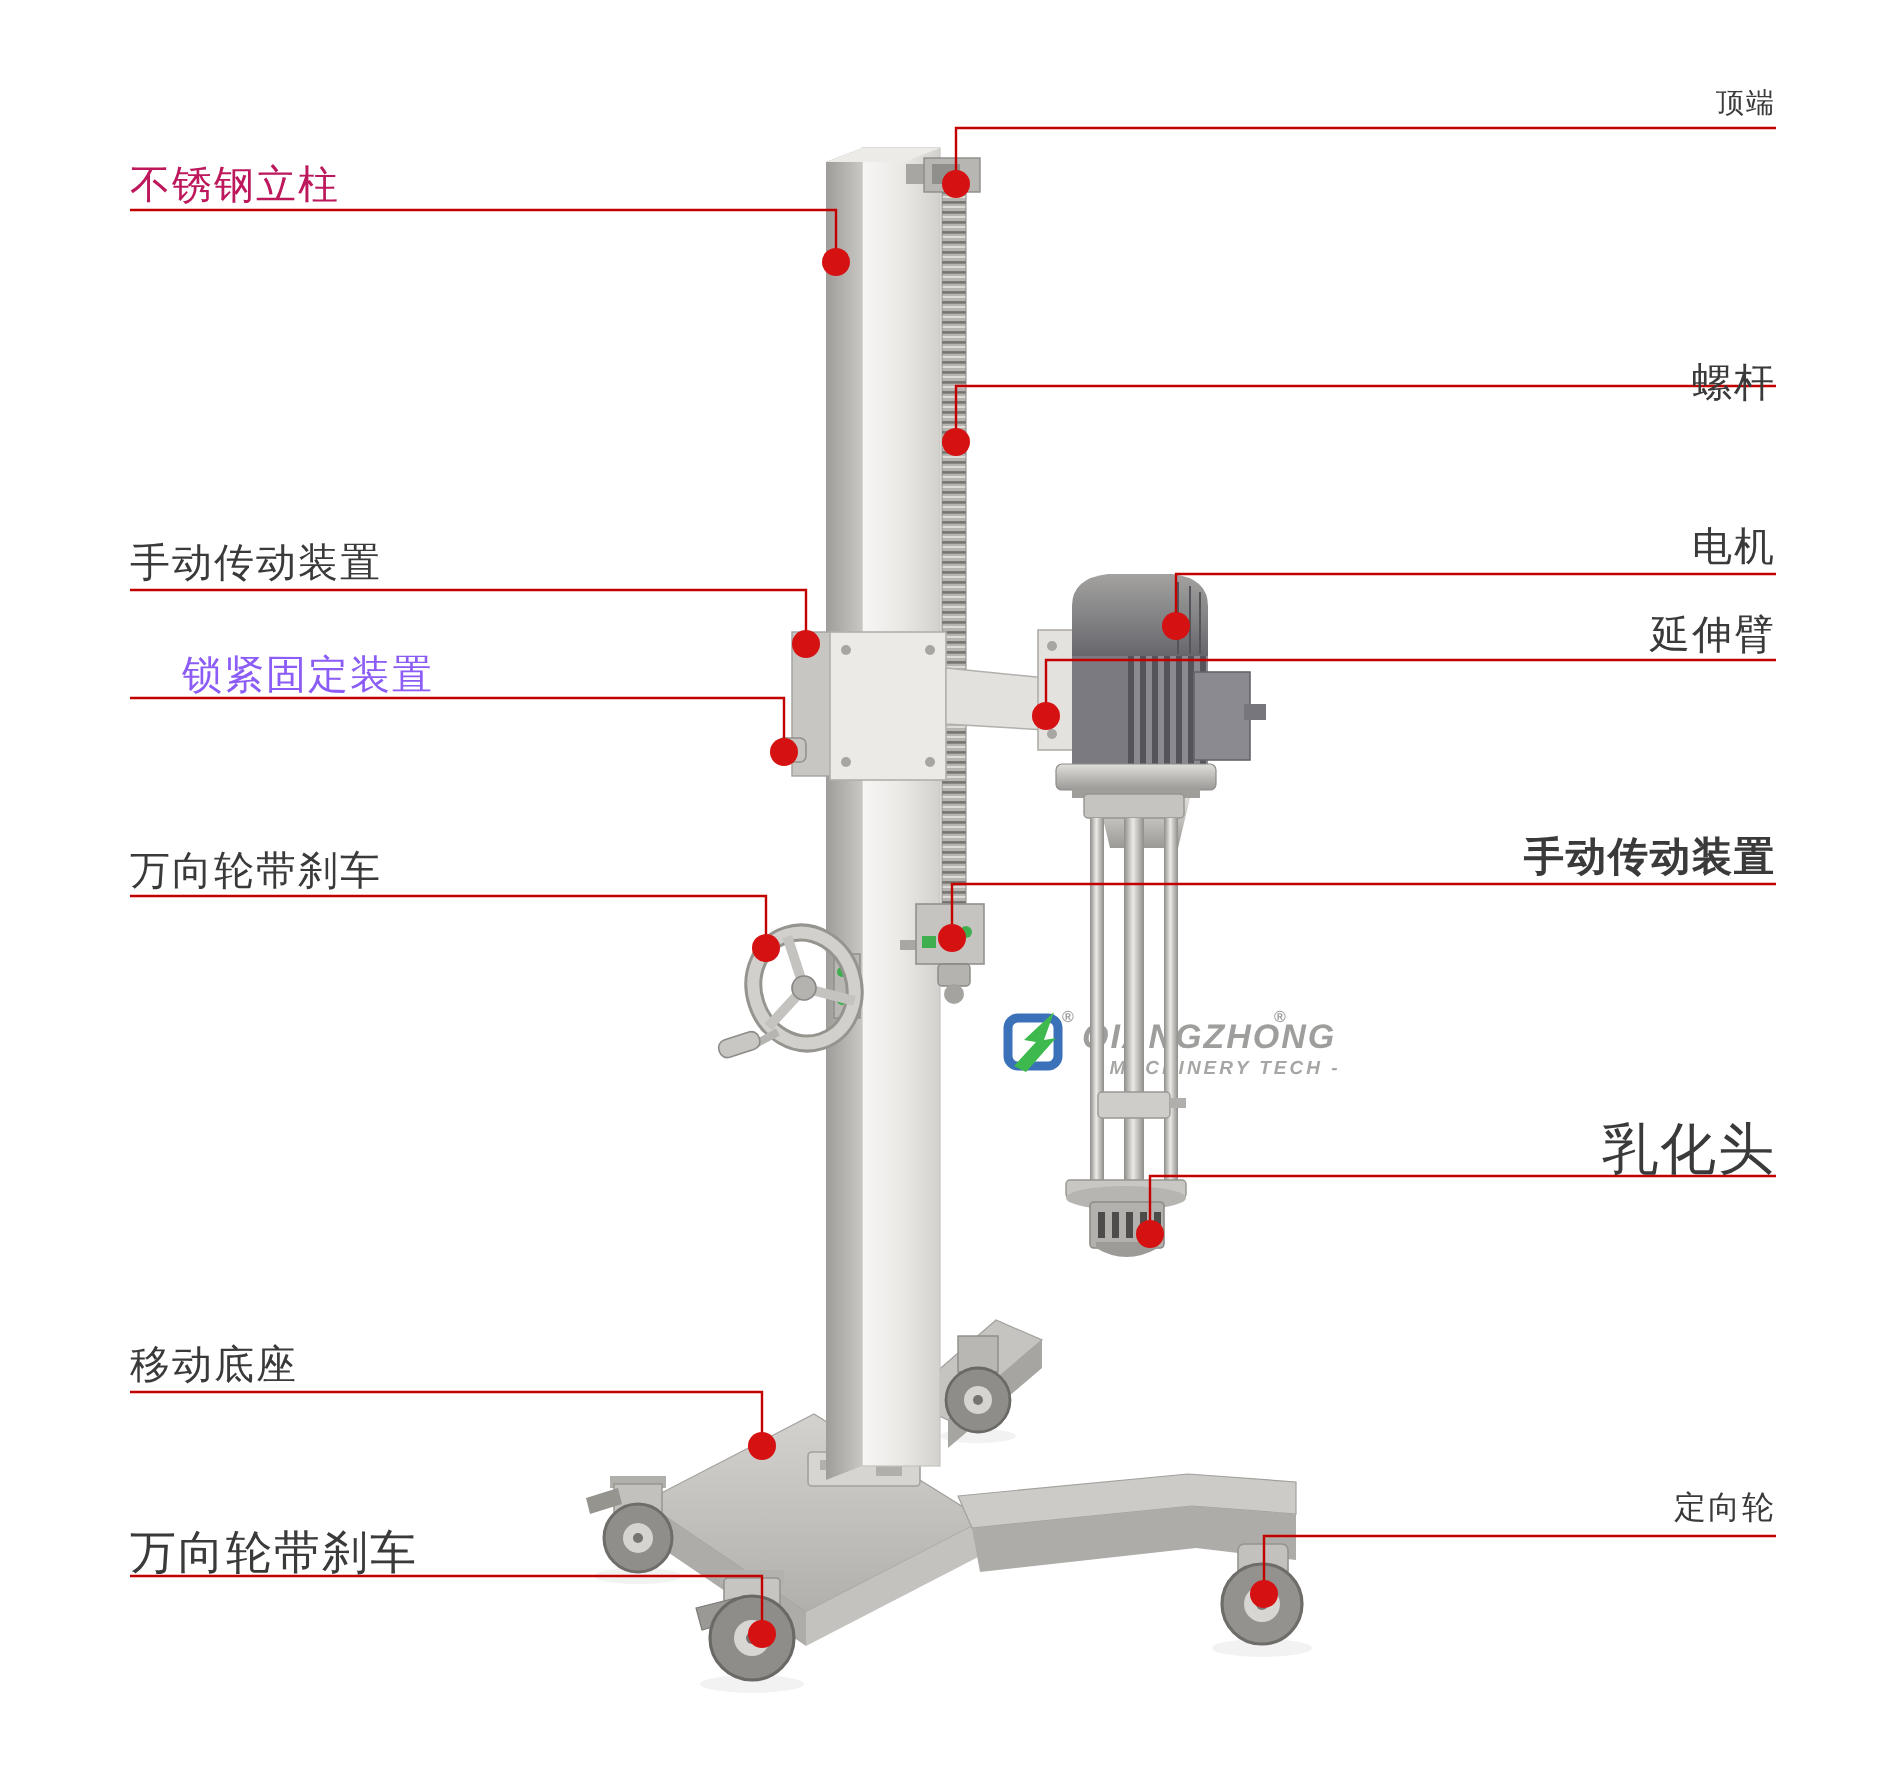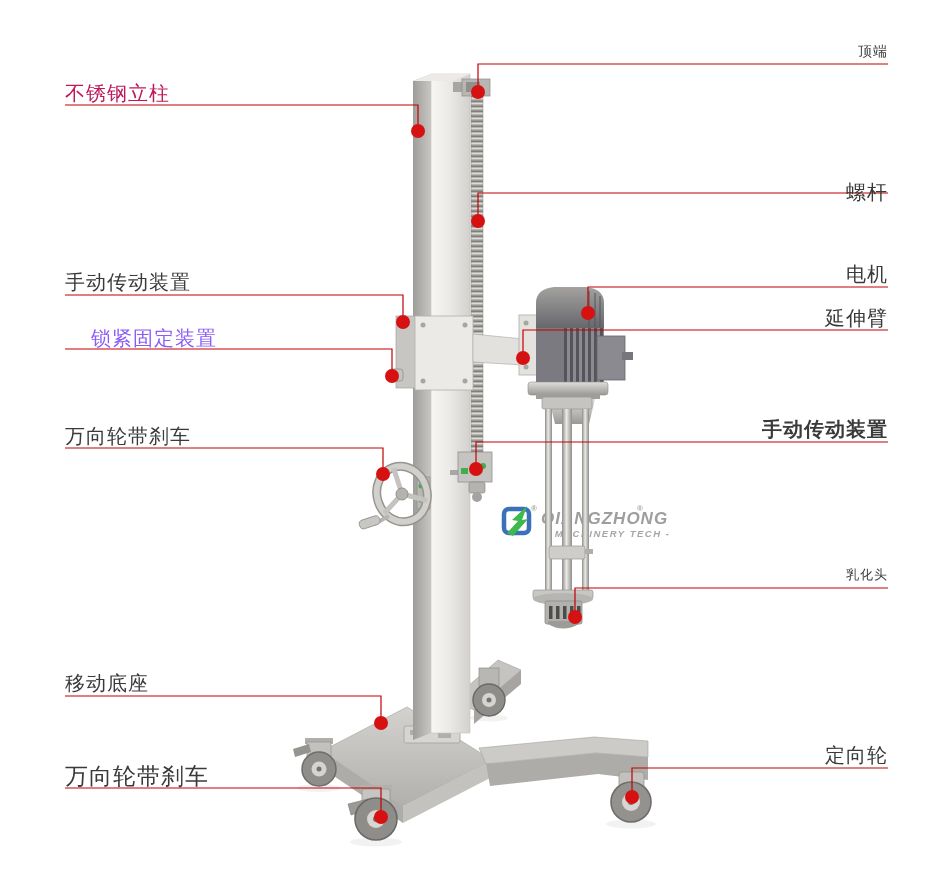--- a/index.html
+++ b/index.html
@@ -258,16 +258,16 @@
       <div class="callout-label" style="top: 271px; left: 65px; color: rgb(58, 58, 58); font-size: 20px;">手动传动装置</div>
       <div class="callout-label" style="top: 327px; left: 65px; color: #8b5cf6; font-size: 20px; margin-left: 26px;">锁紧固定装置</div>
       <div class="callout-label" style="top: 425px; left: 65px; color: rgb(58, 58, 58); font-size: 20px;">万向轮带刹车</div>
       <div class="callout-label" style="top: 672px; left: 65px; color: rgb(58, 58, 58); font-size: 20px;">移动底座</div>
       <div class="callout-label" style="top: 765px; left: 65px; color: rgb(58, 58, 58); font-size: 23px;">万向轮带刹车</div>
       <div class="callout-label" style="top: 40px; right: 62px; text-align: right; color: rgb(58, 58, 58); font-size: 14px;">顶端</div>
       <div class="callout-label" style="top: 181px; right: 62px; text-align: right; color: rgb(58, 58, 58); font-size: 20px;">螺杆</div>
       <div class="callout-label" style="top: 263px; right: 62px; color: rgb(58, 58, 58); font-size: 20px;">电机</div>
       <div class="callout-label" style="top: 307px; right: 62px; text-align: right; color: rgb(58, 58, 58); font-size: 20px;">延伸臂</div>
       <div class="callout-label" style="top: 418px; right: 62px; text-align: right; color: rgb(58, 58, 58); font-size: 20px; font-weight: bold;">手动传动装置</div>
-      <div class="callout-label" style="top: 564px; right: 62px; text-align: right; color: rgb(58, 58, 58); font-size: 13px;">乳化头</div>
-      <div class="callout-label" style="top: 744px; right: 62px; text-align: center; color: rgb(58, 58, 58); font-size: 20px;">定向轮</div>
+      <div class="callout-label" style="top: 564px; right: 62px; text-align: right; color: rgb(58, 58, 58); font-size: 28px;">乳化头</div>
+      <div class="callout-label" style="top: 744px; right: 62px; text-align: center; color: rgb(58, 58, 58); font-size: 16px;">定向轮</div>
     </div>
 </div>
 
 </body></html>

